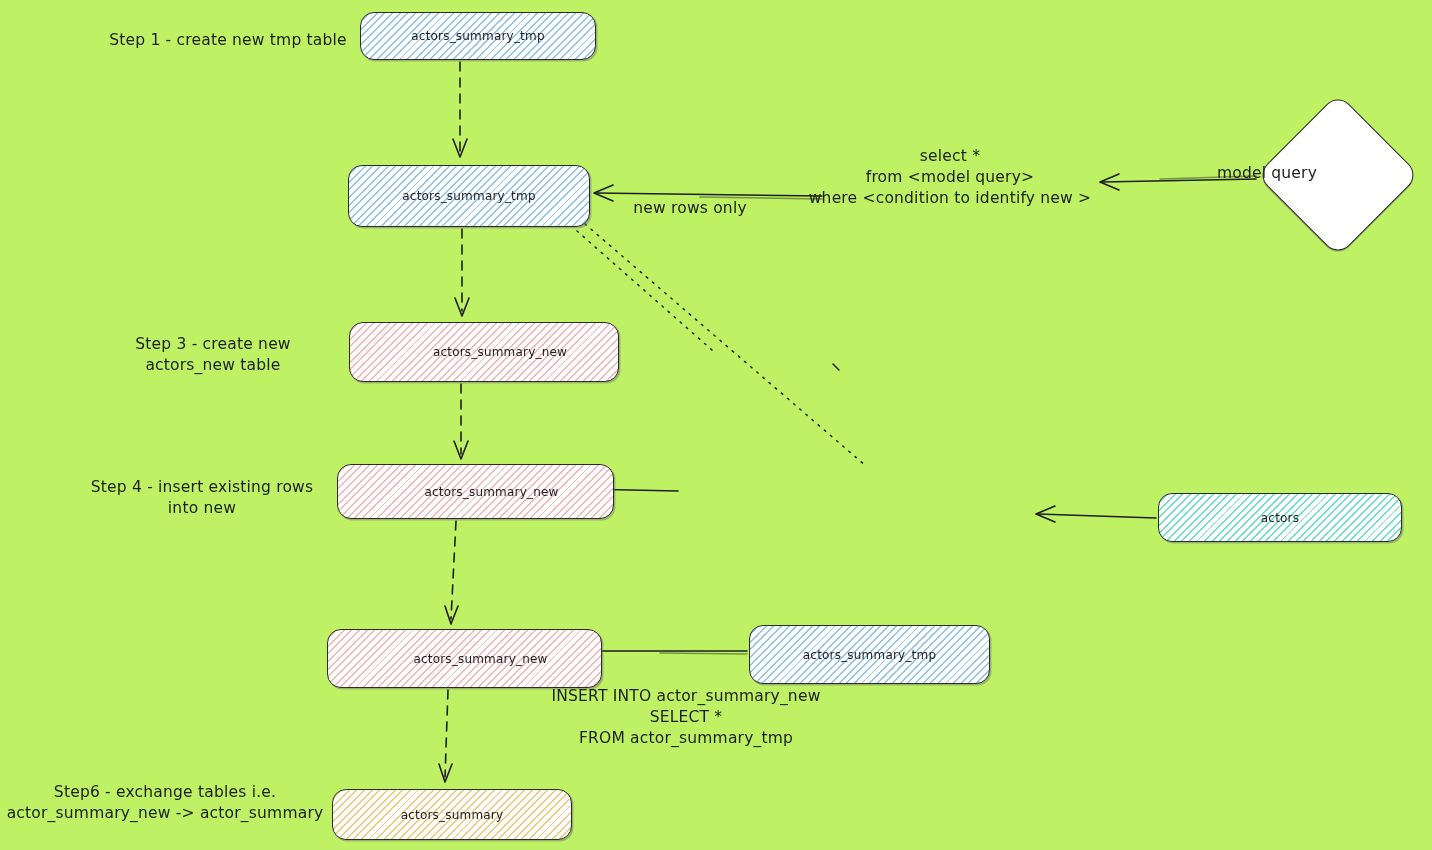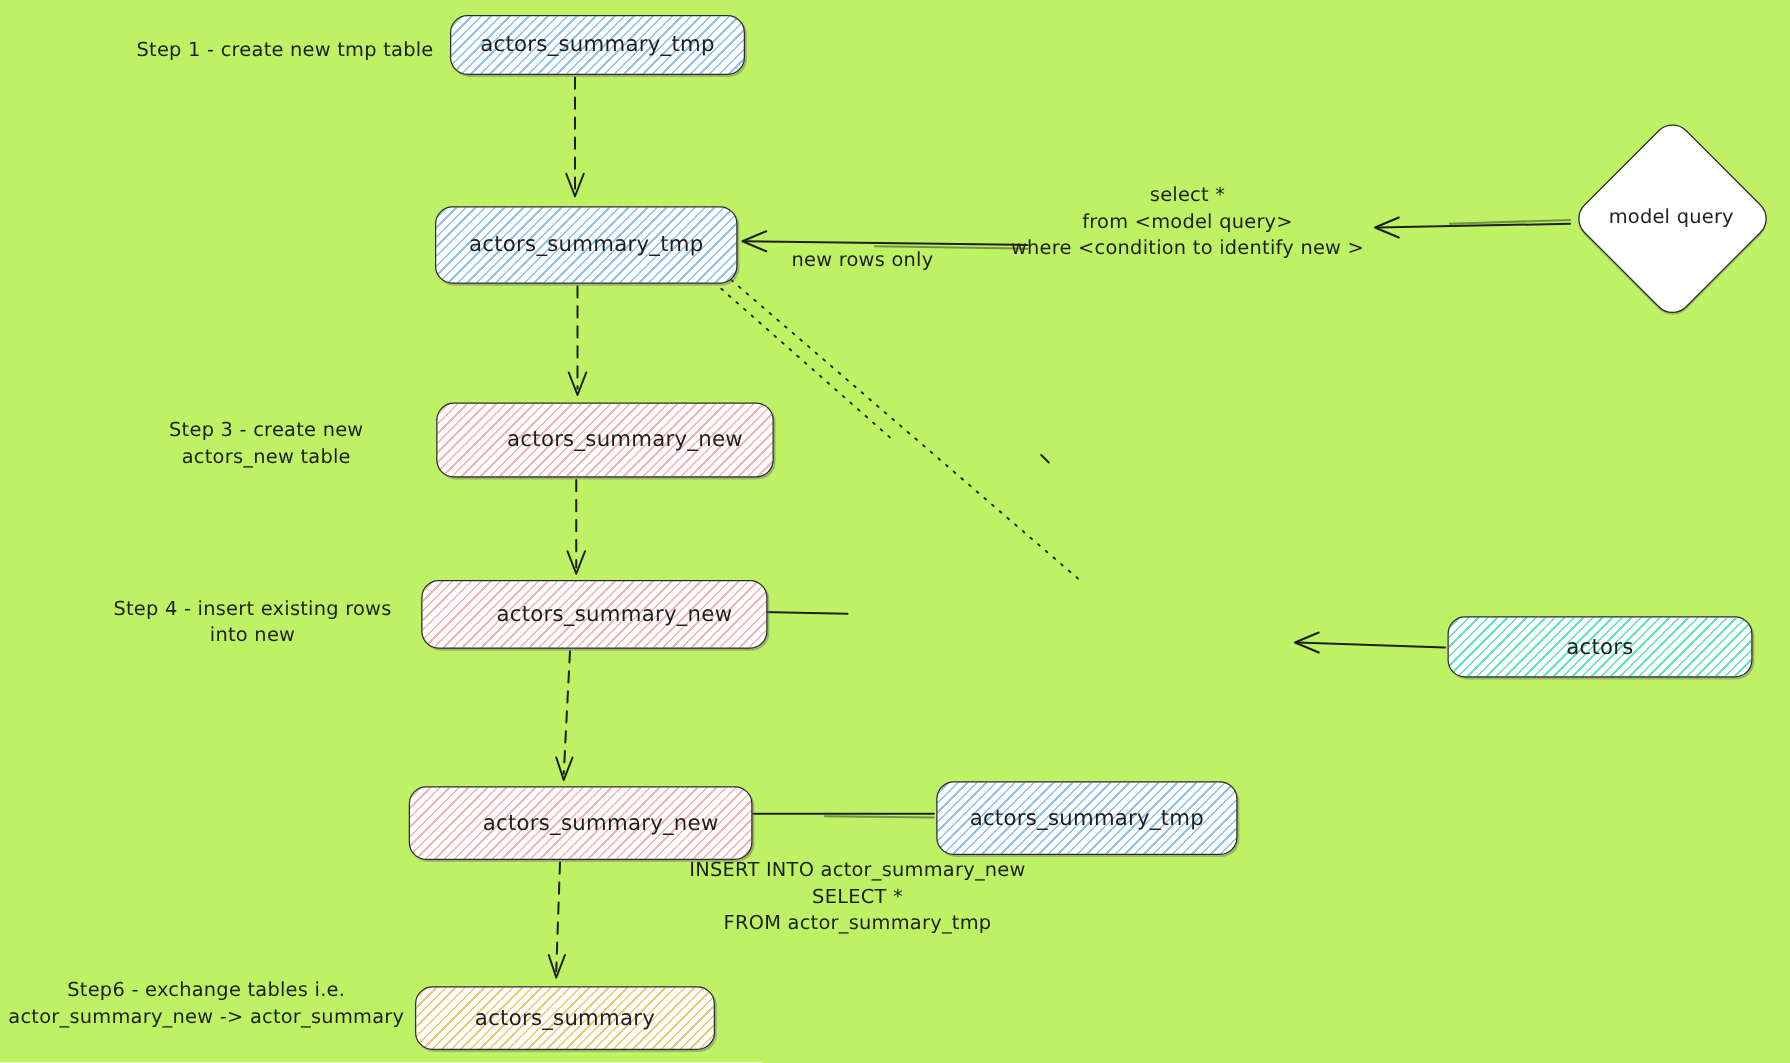--- a/index.html
+++ b/index.html
@@ -3,37 +3,37 @@
 <meta charset="utf-8">
 <style>
   html,body{margin:0;padding:0;background:#ffffff;}
   .canvas{
     position:relative;width:1432px;height:850px;background:#bef264;overflow:hidden;
     font-family:"DejaVu Sans","Liberation Sans",sans-serif;color:#1e1e1e;
   }
   .arrows{position:absolute;left:0;top:0;width:1432px;height:850px;pointer-events:none;}
   .node{
     position:absolute;display:flex;align-items:center;justify-content:center;
-    border:1.7px solid #2b2b2b;border-radius:14px;font-size:17px;letter-spacing:.2px;
+    border:1.7px solid #2b2b2b;border-radius:14px;font-size:12px;letter-spacing:.2px;
     box-shadow:1.5px 1.5px 0 rgba(110,110,110,.45);background-color:#ffffff;
   }
   .hatch-blue{background-image:repeating-linear-gradient(135deg,#8ec3f2 0px,#8ec3f2 1.4px,rgba(0,0,0,0) 1.4px,rgba(0,0,0,0) 5.4px);}
   .hatch-pink{background-image:repeating-linear-gradient(135deg,#f6b6b6 0px,#f6b6b6 1.4px,rgba(0,0,0,0) 1.4px,rgba(0,0,0,0) 5.4px);padding-left:32px;}
   .hatch-green{background-image:repeating-linear-gradient(135deg,#63e6be 0px,#63e6be 1.4px,rgba(0,0,0,0) 1.4px,rgba(0,0,0,0) 5.4px);}
   .hatch-yellow{background-image:repeating-linear-gradient(135deg,#f2c879 0px,#f2c879 1.4px,rgba(0,0,0,0) 1.4px,rgba(0,0,0,0) 5.4px);}
   .lbl,.ann{
     position:absolute;text-align:center;font-size:15.5px;line-height:21px;
     white-space:pre-line;letter-spacing:.2px;
   }
   .diamond-shape{
     position:absolute;left:1280px;top:117px;width:114px;height:114px;
     border:1.7px solid #2b2b2b;border-radius:16px;transform:rotate(45deg);
     background:#ffffff;box-shadow:1px 1px 0 rgba(110,110,110,.4);
   }
-  .diamond-label{position:absolute;left:1267px;top:164px;width:140px;text-align:center;font-size:15.5px;letter-spacing:.2px;}
+  .diamond-label{position:absolute;left:1197px;top:164px;width:140px;text-align:center;font-size:15.5px;letter-spacing:.2px;}
 </style>
 </head>
 <body>
 
 <div class="canvas">
 
   <svg class="arrows" viewBox="0 0 1432 850" fill="none" stroke="#1e1e1e" stroke-width="1.6" stroke-linecap="round">
 
     <g stroke-dasharray="9 7">
       <path d="M460,62 L460,152"></path>

